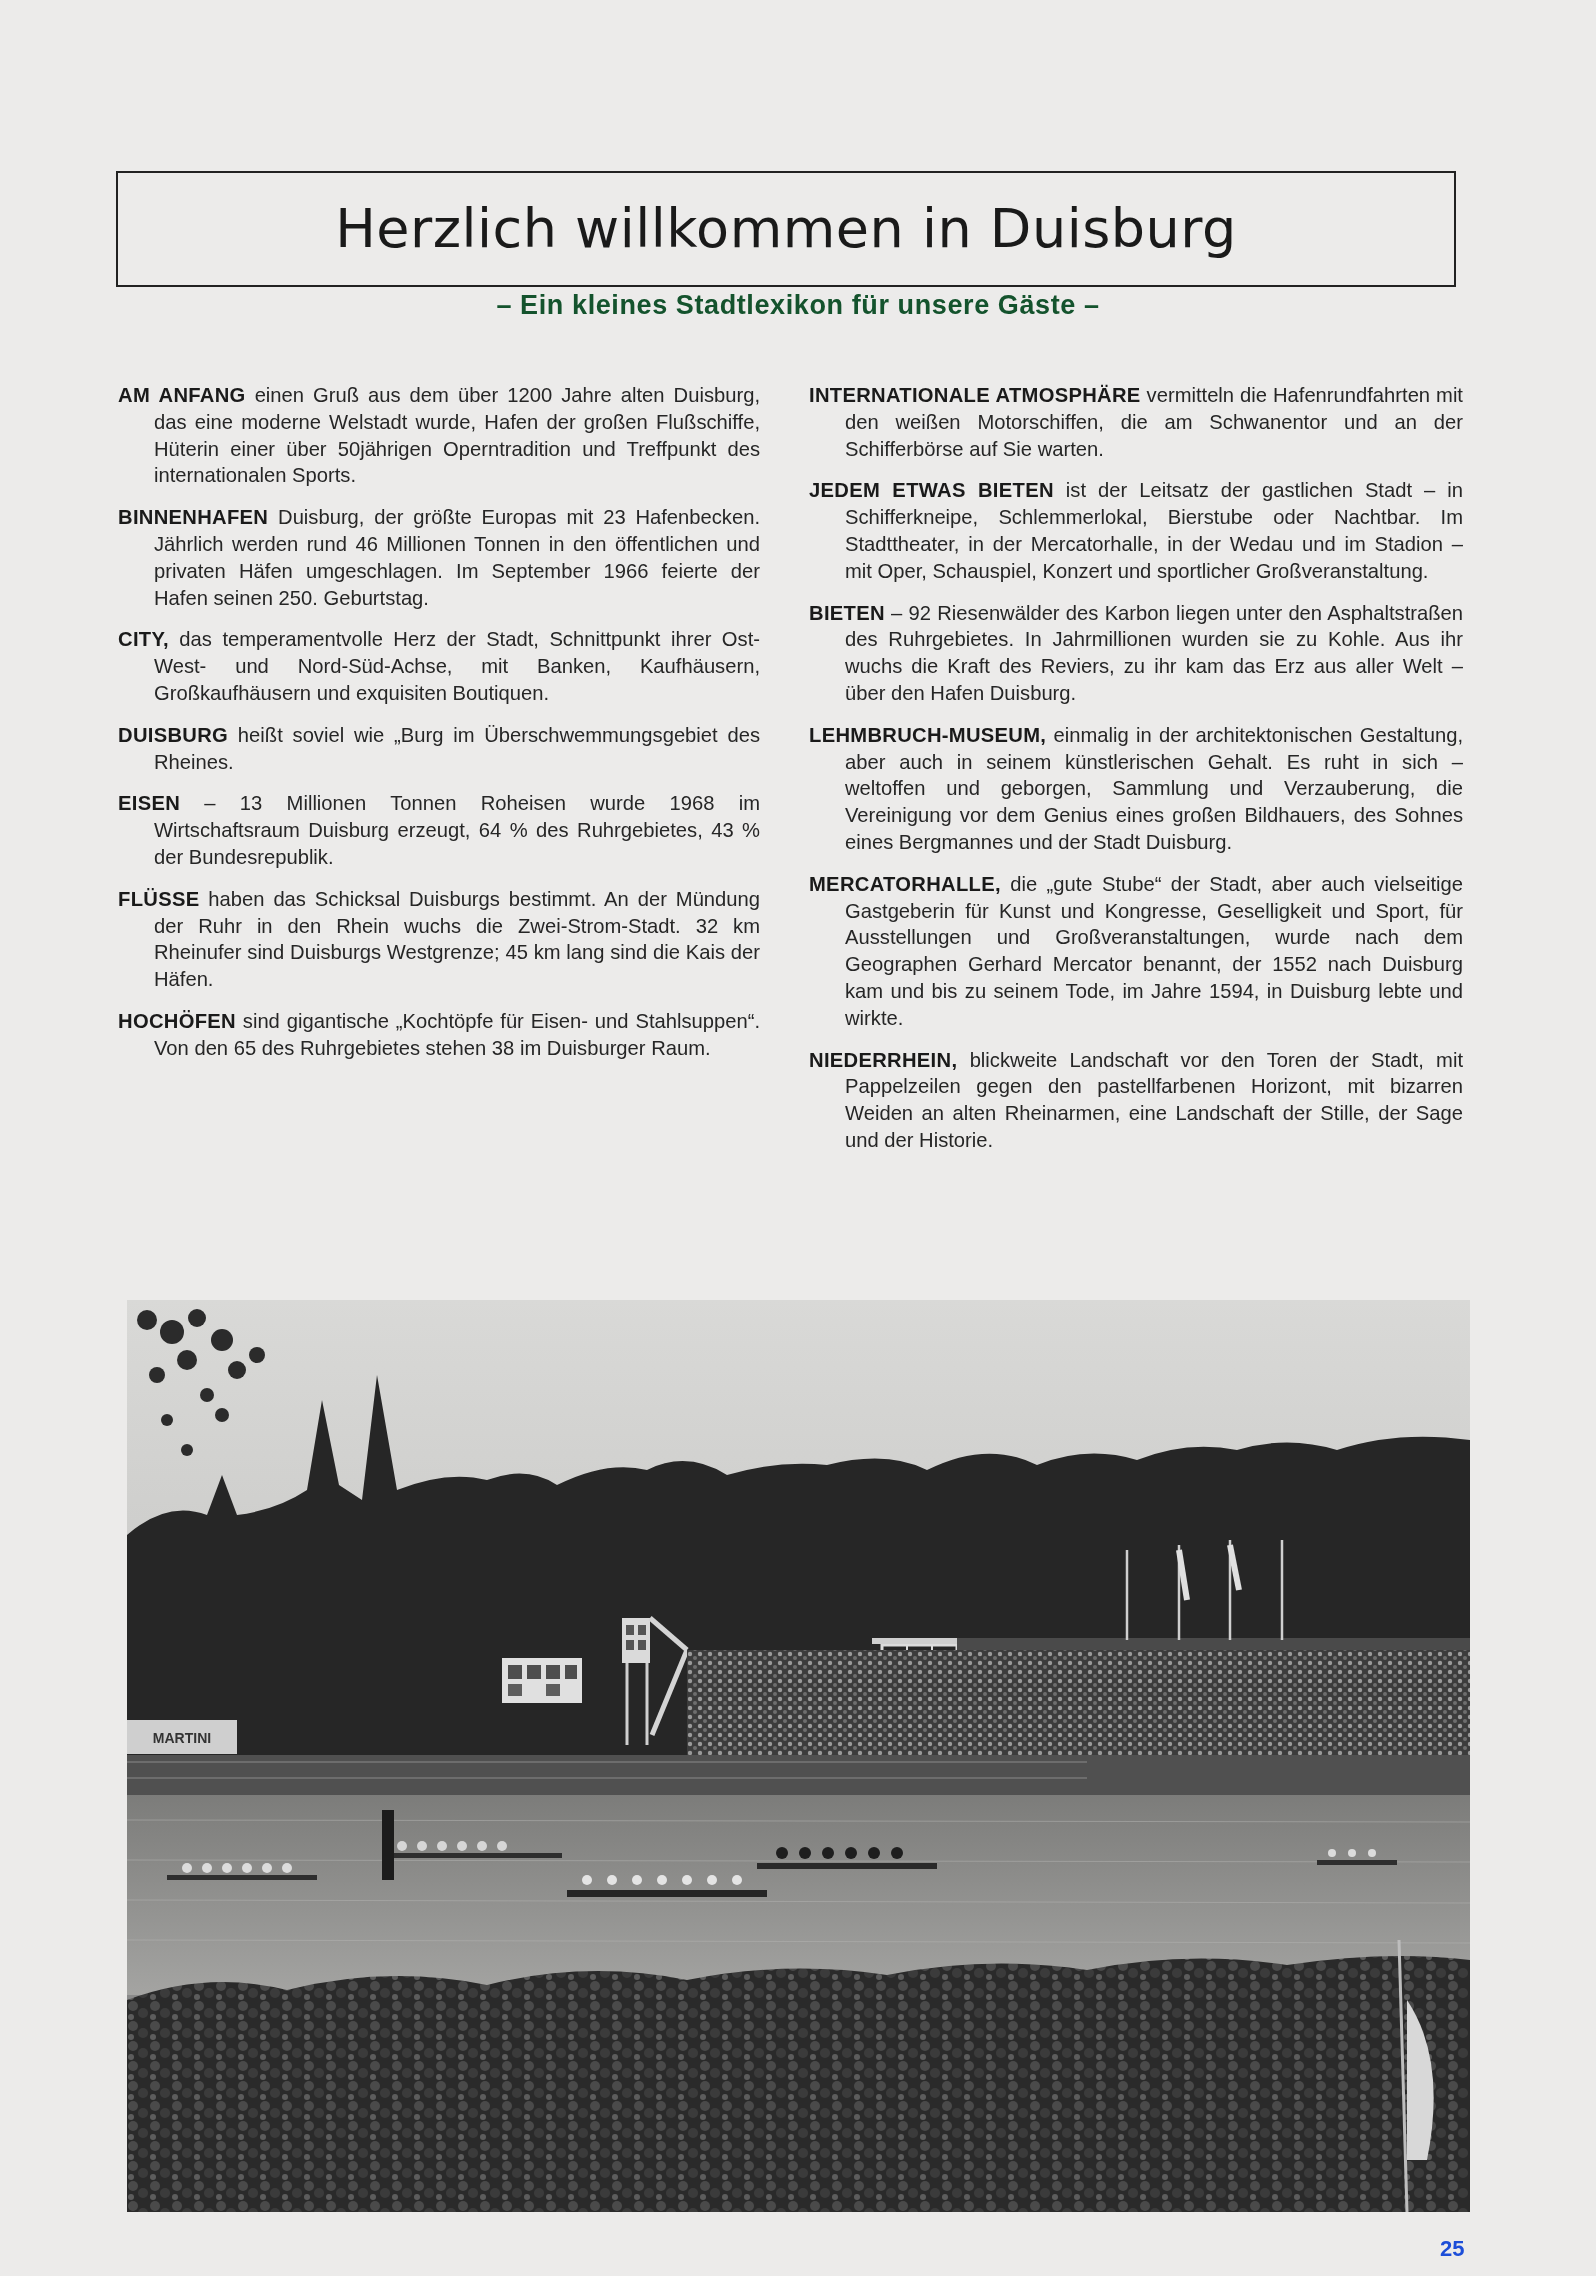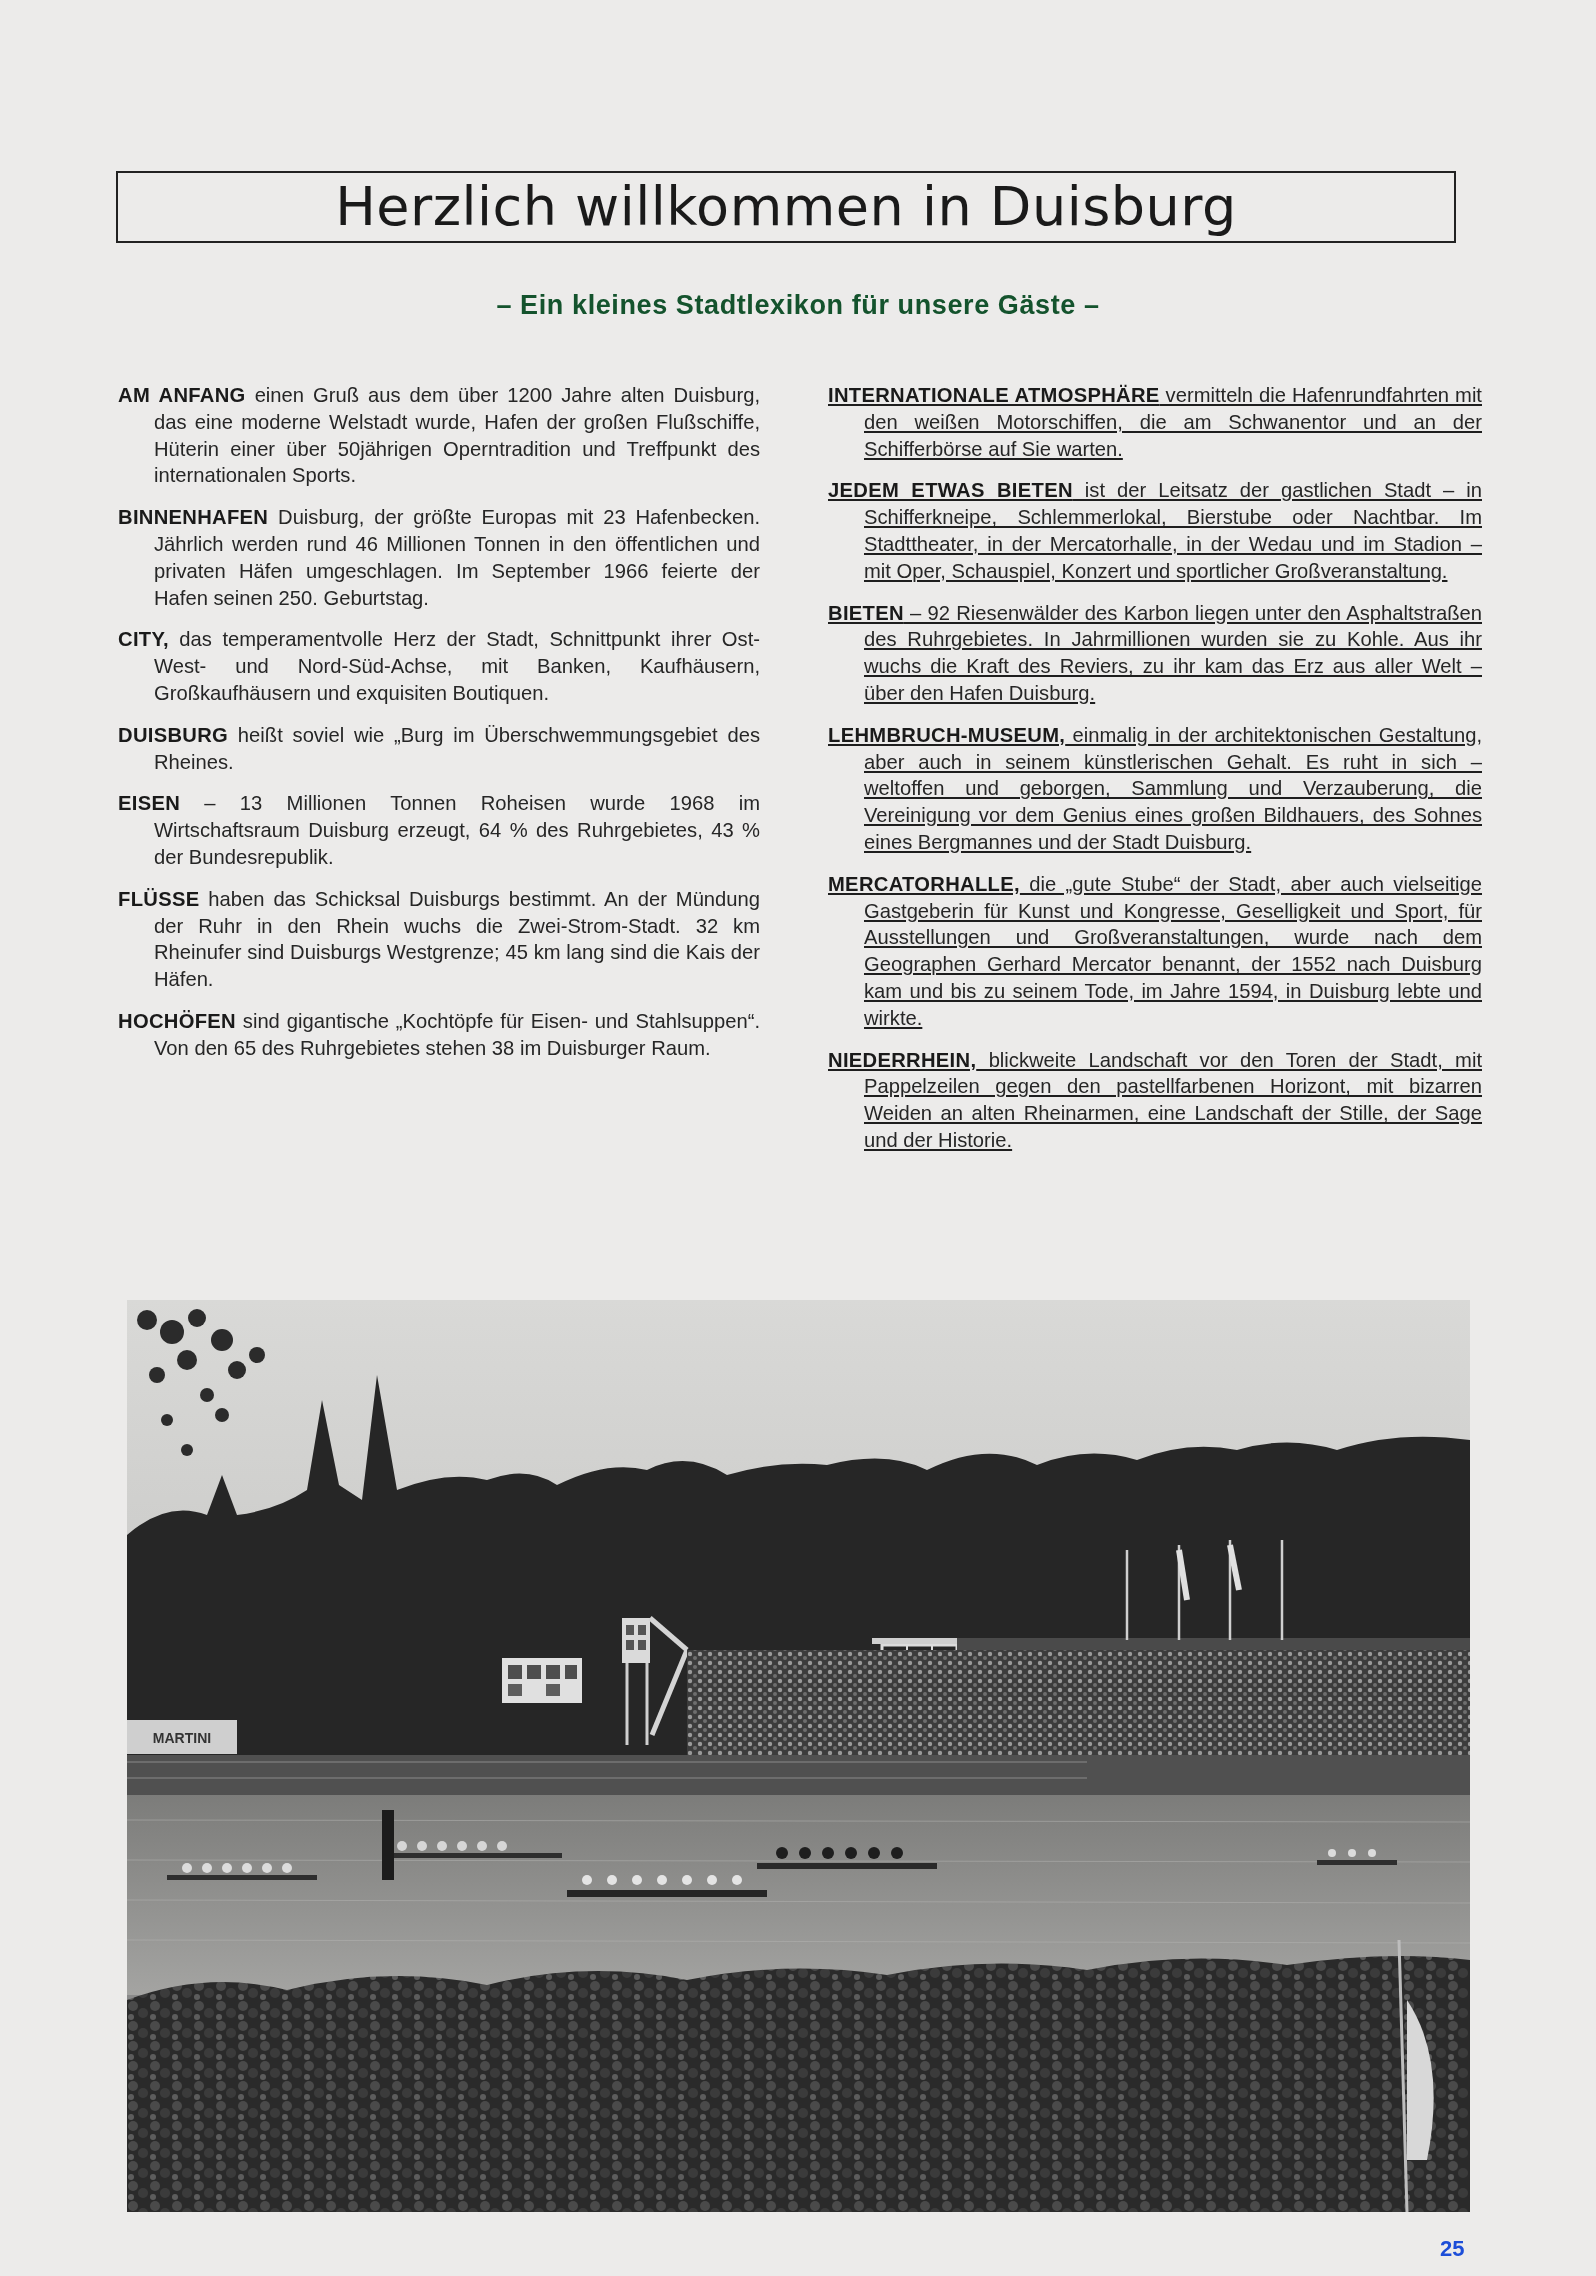--- a/index.html
+++ b/index.html
@@ -3,35 +3,35 @@
 <meta charset="utf-8">
 <style>
   html, body { margin: 0; padding: 0; }
   body {
     width: 1596px; height: 2276px; position: relative; overflow: hidden;
     background: #ecebea;
     font-family: "Liberation Sans", sans-serif;
     color: #1e1e1e;
   }
   .title-box {
-    position: absolute; left: 116px; top: 171px; width: 1340px; height: 72px;
+    position: absolute; left: 116px; top: 171px; width: 1340px; height: 116px;
     border: 2px solid #222; box-sizing: border-box;
     display: flex; align-items: center; justify-content: center;
   }
   .title {
     font-family: "DejaVu Sans", sans-serif; font-size: 54px; font-weight: normal;
     letter-spacing: 0.5px; color: #1a1a1a; margin: 0; line-height: 1;
   }
   .subtitle {
     position: absolute; left: 0; width: 1596px; top: 290px; text-align: center;
     font-size: 27px; font-weight: bold; color: #14532d; letter-spacing: 0.6px;
   }
   .col { position: absolute; top: 348px; margin-top: 34px; }
   .col-left { left: 118px; width: 642px; }
-  .col-right { left: 828px; width: 654px; text-decoration: underline; }
+  .col-right { left: 809px; width: 654px; }
   .entry {
     font-size: 20.2px; line-height: 26.8px; text-align: justify;
     padding-left: 36px; text-indent: -36px; margin: 0 0 15px 0;
     color: #262626;
   }
   .entry .kw { font-weight: bold; color: #1a1a1a; letter-spacing: 0.3px; }
   .photo {
     position: absolute; left: 127px; top: 1300px; width: 1343px; height: 912px;
     overflow: hidden; background: #8a8a8a;
   }

